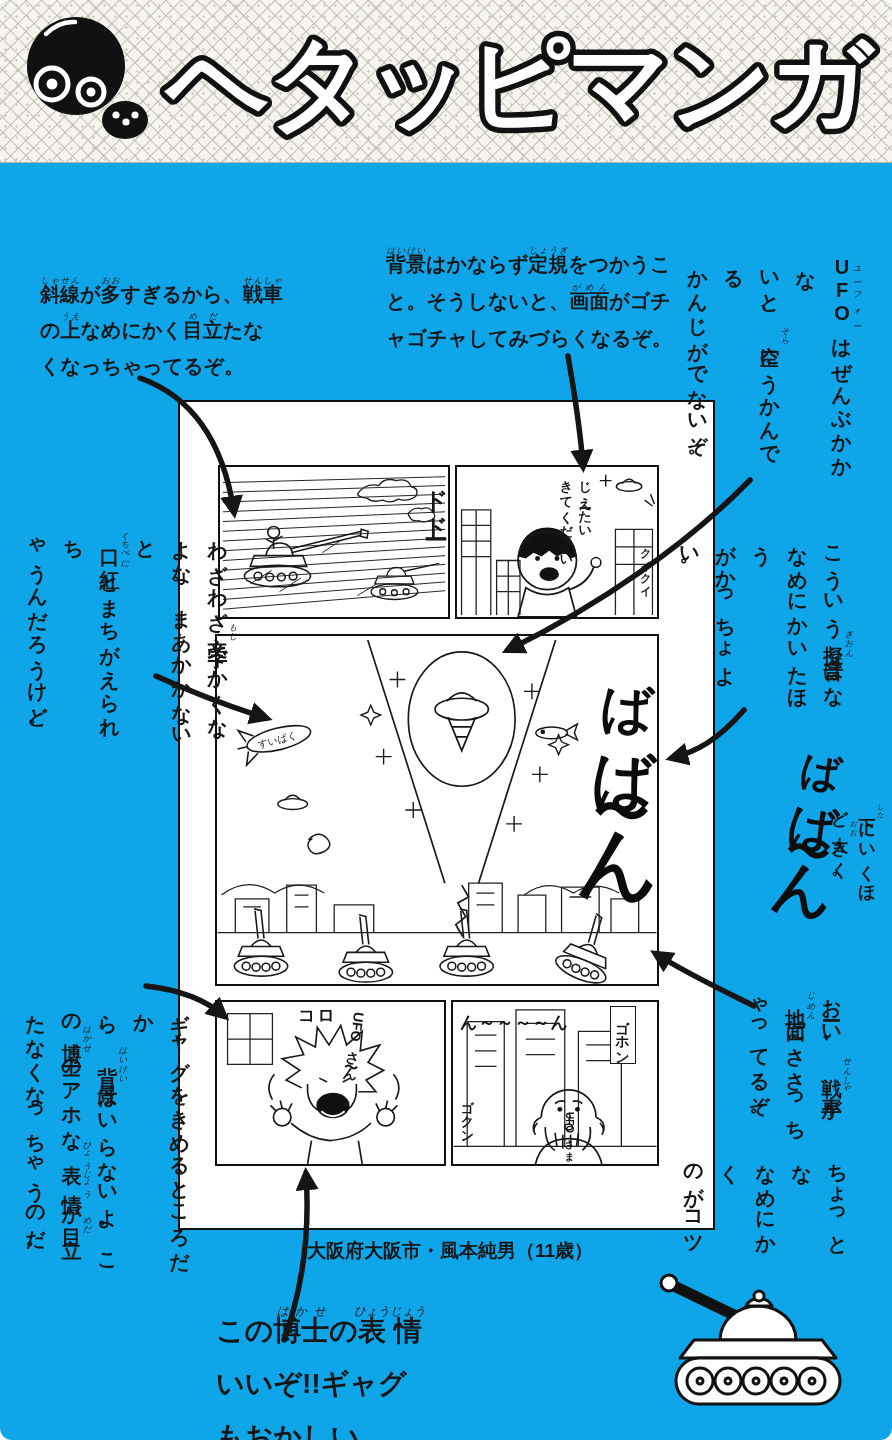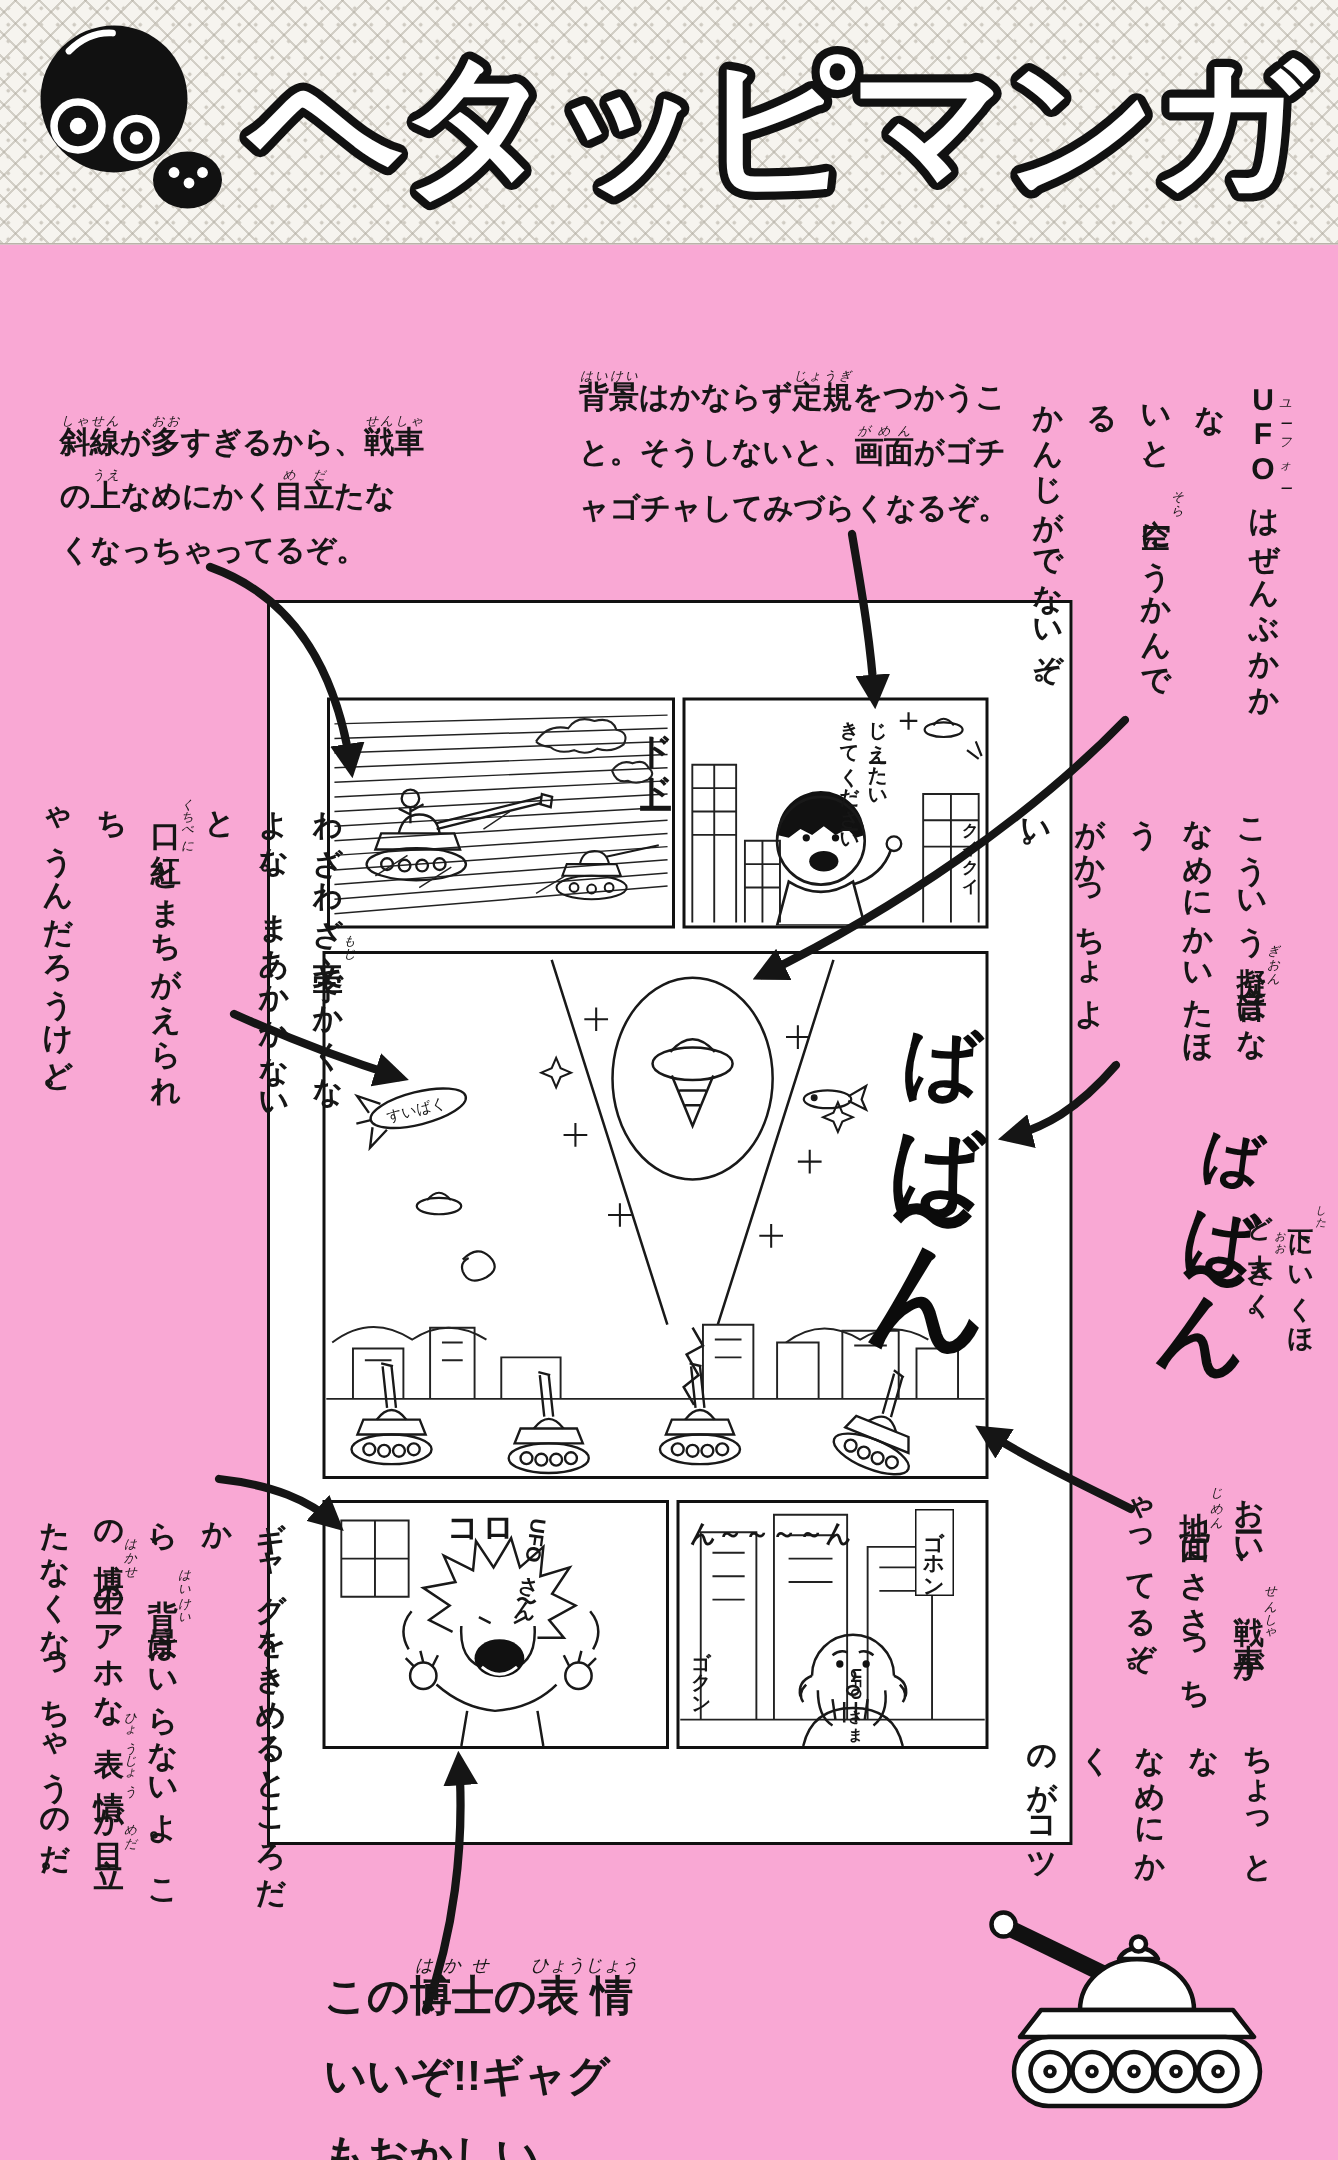--- a/index.html
+++ b/index.html
@@ -1,17 +1,17 @@
 <!DOCTYPE html>
 <html lang="ja"><head>
 <meta charset="utf-8">
 <style>
   html,body{margin:0;padding:0;}
   body{width:892px;height:1440px;background:#fbfaf7;font-family:"Liberation Sans","DejaVu Sans",sans-serif;color:#161616;}
-  #page{position:relative;width:892px;height:1440px;overflow:hidden;background:#f9a8d4;}
+  #page{position:relative;width:892px;height:1440px;overflow:hidden;background:#0ea5e9;border-radius:12px;}
 
   
   #header{position:absolute;left:0;top:0;width:892px;height:162px;
     background-color:#f6f4ef;
     background-image:
       radial-gradient(#cfcbc2 1.2px, transparent 1.4px),
       repeating-linear-gradient(45deg, rgba(175,170,158,.5) 0 1.5px, transparent 1.5px 11px),
       repeating-linear-gradient(-45deg, rgba(175,170,158,.5) 0 1.5px, transparent 1.5px 11px);
     background-size:11px 11px,auto,auto;
     border-bottom:1px solid #b9b4aa;}
@@ -59,21 +59,21 @@
   #sfx-baban .ch:nth-child(1){font-size:52px;}
   #sfx-baban .ch:nth-child(2){font-size:62px;}
   #sfx-baban .ch:nth-child(3){font-size:56px;}
   #sfx-baban .ch:nth-child(4){font-size:80px;}
 
   
   .panel-text{position:absolute;color:#161616;z-index:4;}
   #p1-sfx{left:424px;top:472px;writing-mode:vertical-rl;font-weight:900;font-size:24px;line-height:1;}
   #p2-dial{left:556px;top:472px;writing-mode:vertical-rl;font-size:13px;line-height:1.45;font-weight:600;}
   #p2-sfx{left:638px;top:540px;writing-mode:vertical-rl;font-size:11px;font-weight:600;}
-  #p4-sfx{left:298px;top:1004px;font-size:21px;font-weight:800;letter-spacing:2px;}
+  #p4-sfx{left:298px;top:1004px;font-size:17px;font-weight:800;letter-spacing:2px;}
   #p4-dial{left:346px;top:1012px;writing-mode:vertical-rl;font-size:14px;font-weight:600;transform:rotate(8deg);}
   #p5-hum{left:460px;top:1011px;font-size:17px;font-weight:600;letter-spacing:1px;font-family:Liberation Serif, serif;}
   #p5-cough{left:610px;top:1006px;writing-mode:vertical-rl;font-size:14px;font-weight:600;border:1.5px solid #161616;padding:4px 3px;background:#fff;}
   #p5-gulp{left:458px;top:1092px;writing-mode:vertical-rl;font-size:13px;font-weight:600;}
   #p5-shirt{left:562px;top:1112px;writing-mode:vertical-rl;font-size:10px;font-weight:600;}
 
   
   #arrows{position:absolute;left:0;top:0;z-index:5;pointer-events:none;}
   
   #tank-mascot{position:absolute;left:650px;top:1252px;z-index:3;}
@@ -297,20 +297,21 @@
   <div id="ann-gion" class="ann v"><span>こういう</span><ruby><span>擬音</span><rt>ぎおん</rt></ruby><span>はな</span><br><span>なめにかいたほう</span><br><span>がかっちょよい。</span></div>
   <div id="baban-sample"><span class="ch">ば</span><span class="ch">ば</span><span class="ch">〜</span><span class="ch">ん</span></div>
   <div id="ann-shita" class="ann v"><ruby><span>下</span><rt>した</rt></ruby><span>にいくほ</span><br><span>ど</span><ruby><span>大</span><rt>おお</rt></ruby><span>きく。</span></div>
   <div id="ann-oi" class="ann v"><span>おーい、</span><ruby><span>戦車</span><rt>せんしゃ</rt></ruby><span>が</span><br><ruby><span>地面</span><rt>じめん</rt></ruby><span>にささっち</span><br><span>ゃってるぞ。</span></div>
   <div id="ann-chotto" class="ann v"><span>ちょっとな</span><br><span>なめにかく</span><br><span>のがコツ</span></div>
   <div id="ann-mojide" class="ann v"><span>わざわざ</span><ruby><span>文字</span><rt>もじ</rt></ruby><span>でかくな</span><br><span>よな。まあかかないと</span><br><ruby><span>口紅</span><rt>くちべに</rt></ruby><span>とまちがえられち</span><br><span>ゃうんだろうけど。</span></div>
   <div id="ann-gag" class="ann v"><span>ギャグをきめるところだか</span><br><span>ら、</span><ruby><span>背景</span><rt>はいけい</rt></ruby><span>はいらないよ。こ</span><br><span>の</span><ruby><span>博士</span><rt>はかせ</rt></ruby><span>のアホな</span><ruby><span>表情</span><rt>ひょうじょう</rt></ruby><span>が</span><ruby><span>目立</span><rt>めだ</rt></ruby><br><span>たなくなっちゃうのだ。</span></div>
   <div id="ann-hakase" class="ann"><span>この</span><ruby><span>博士</span><rt>はかせ</rt></ruby><span>の</span><ruby><span>表情</span><rt>ひょうじょう</rt></ruby><br><span>いいぞ!!ギャグ</span><br><span>もおかしい。</span></div>
 
   <div id="credit">
+    <div class="credit-author">大阪府大阪市・風本純男（11歳）</div>
   </div>
 
   <svg id="arrows" width="892" height="1440" viewBox="0 0 892 1440">
     <defs>
       <marker id="ah" viewBox="0 0 10 10" refX="7" refY="5" markerWidth="4.2" markerHeight="4.2" orient="auto-start-reverse">
         <path d="M0,0 L10,5 L0,10 z" fill="#151515"></path>
       </marker>
     </defs>
     <g stroke="#151515" stroke-width="5.5" fill="none" stroke-linecap="round">
       <path d="M140,378 C196,398 224,446 234,512" marker-end="url(#ah)"></path>

